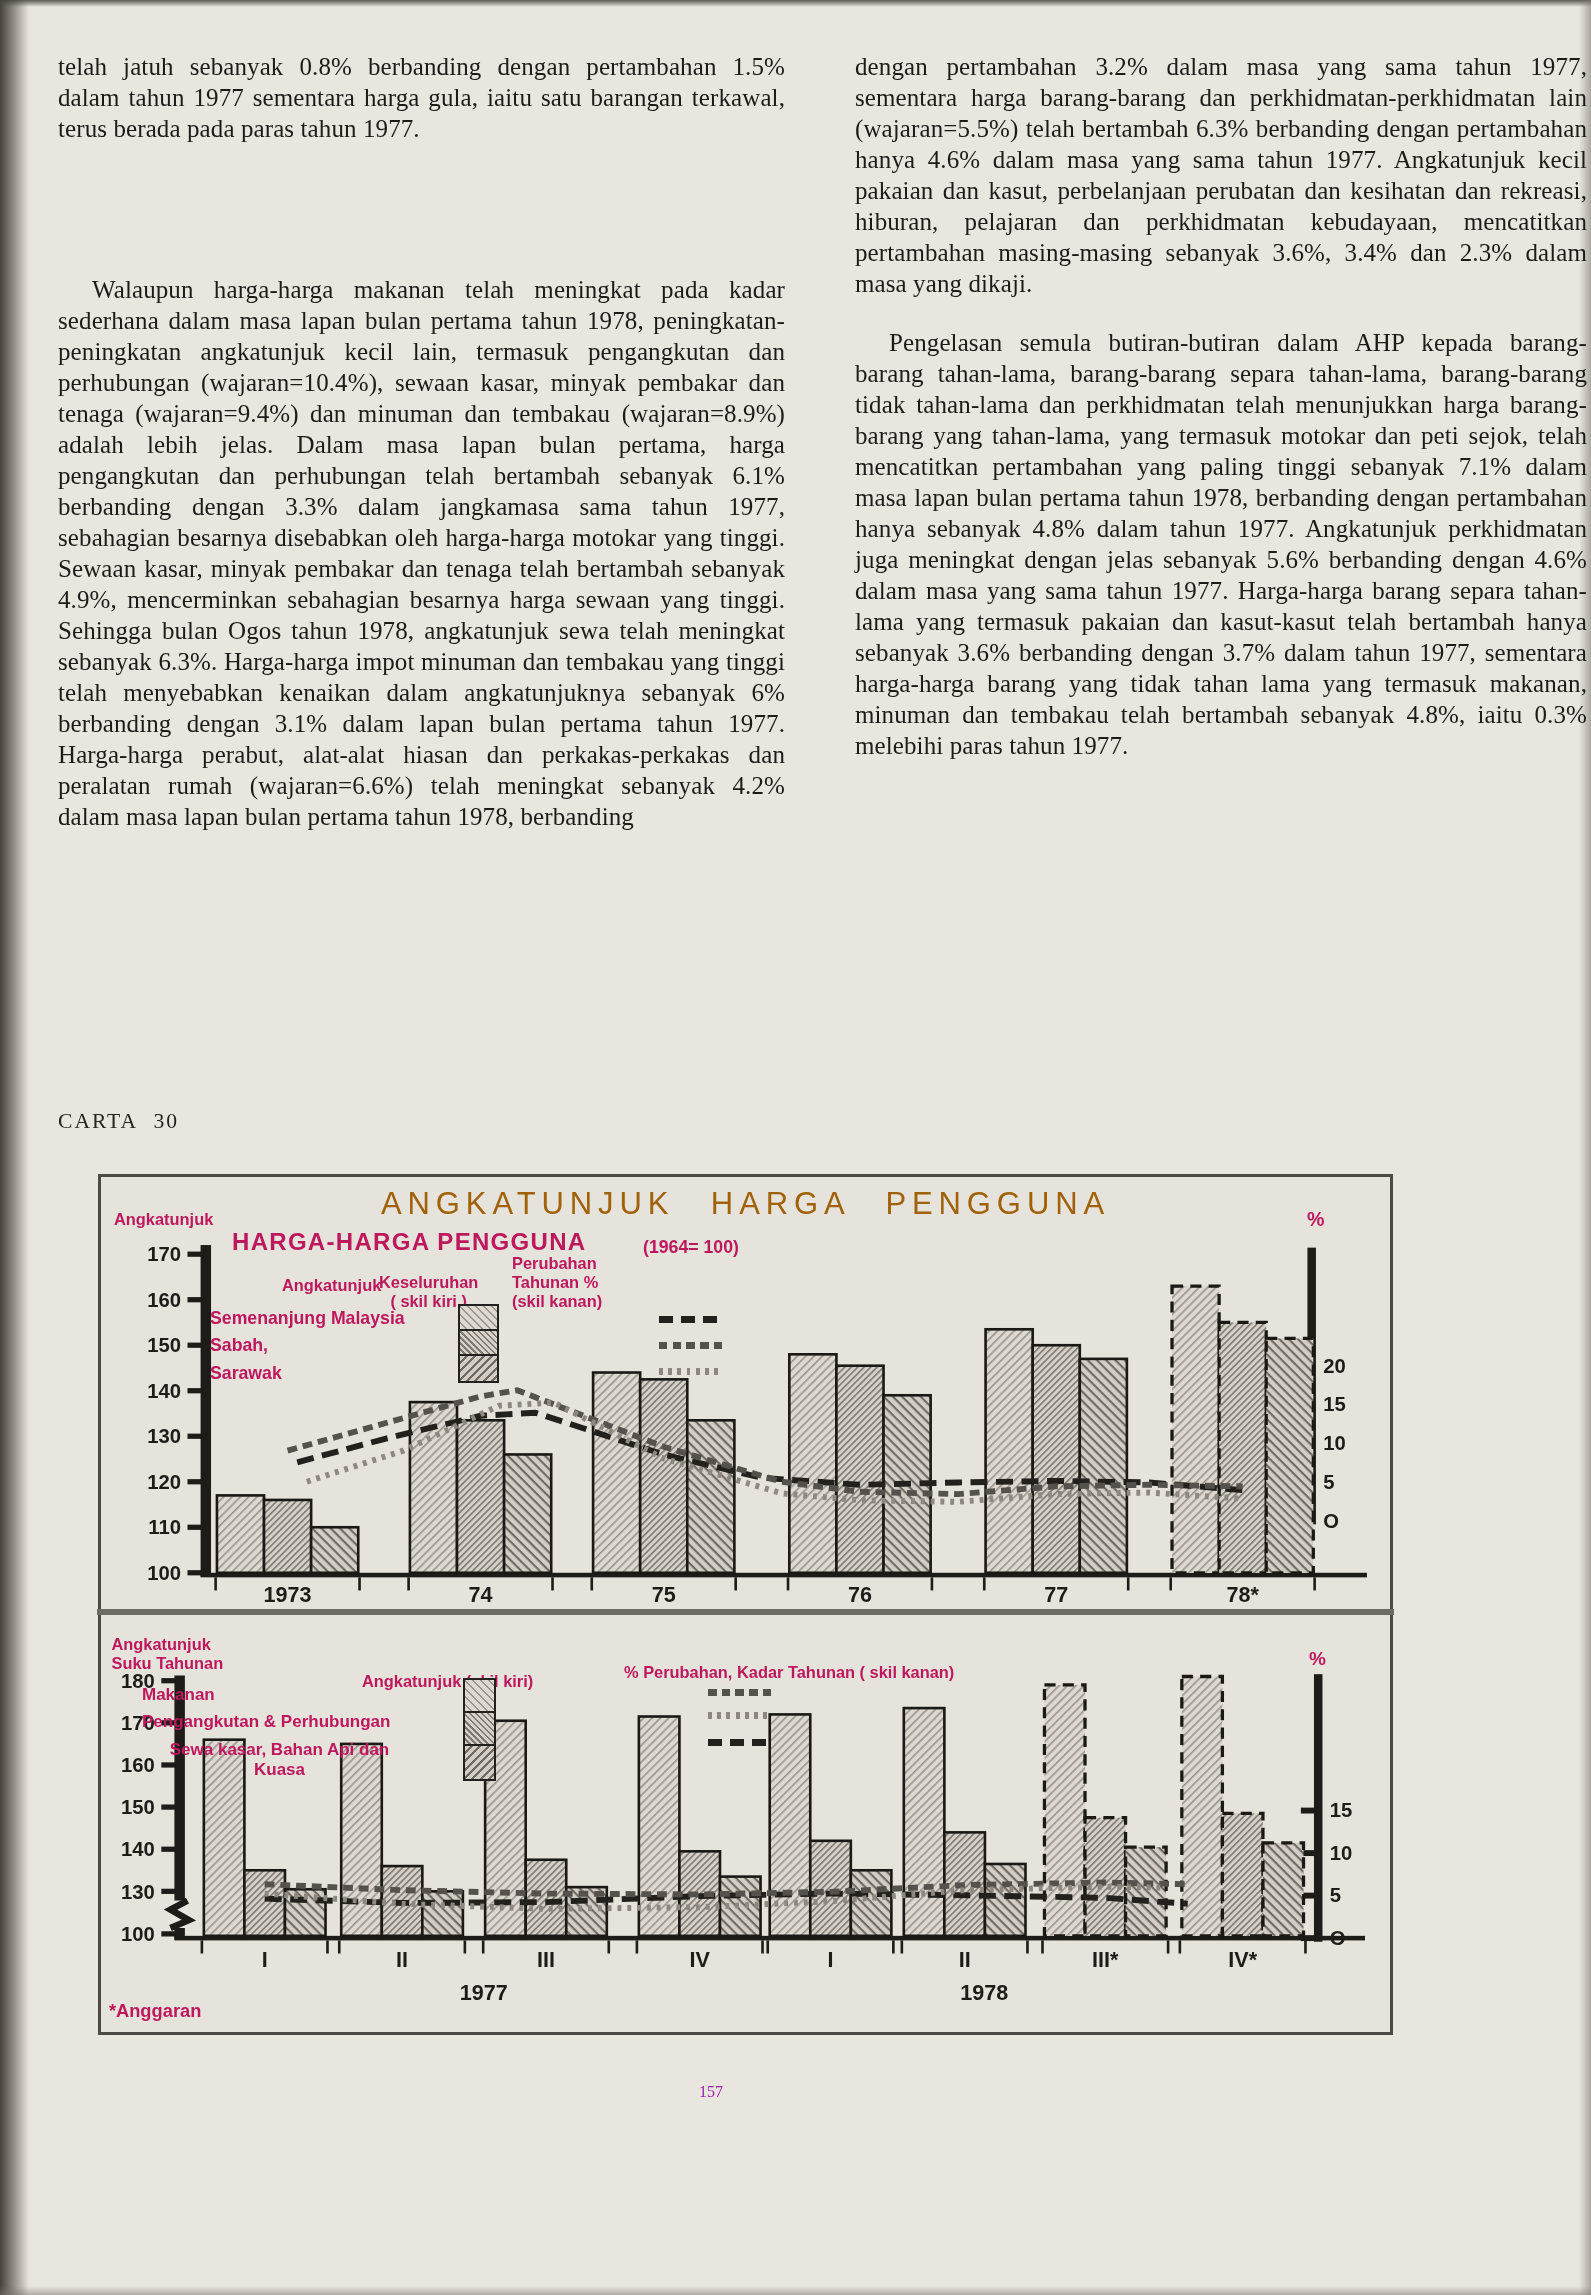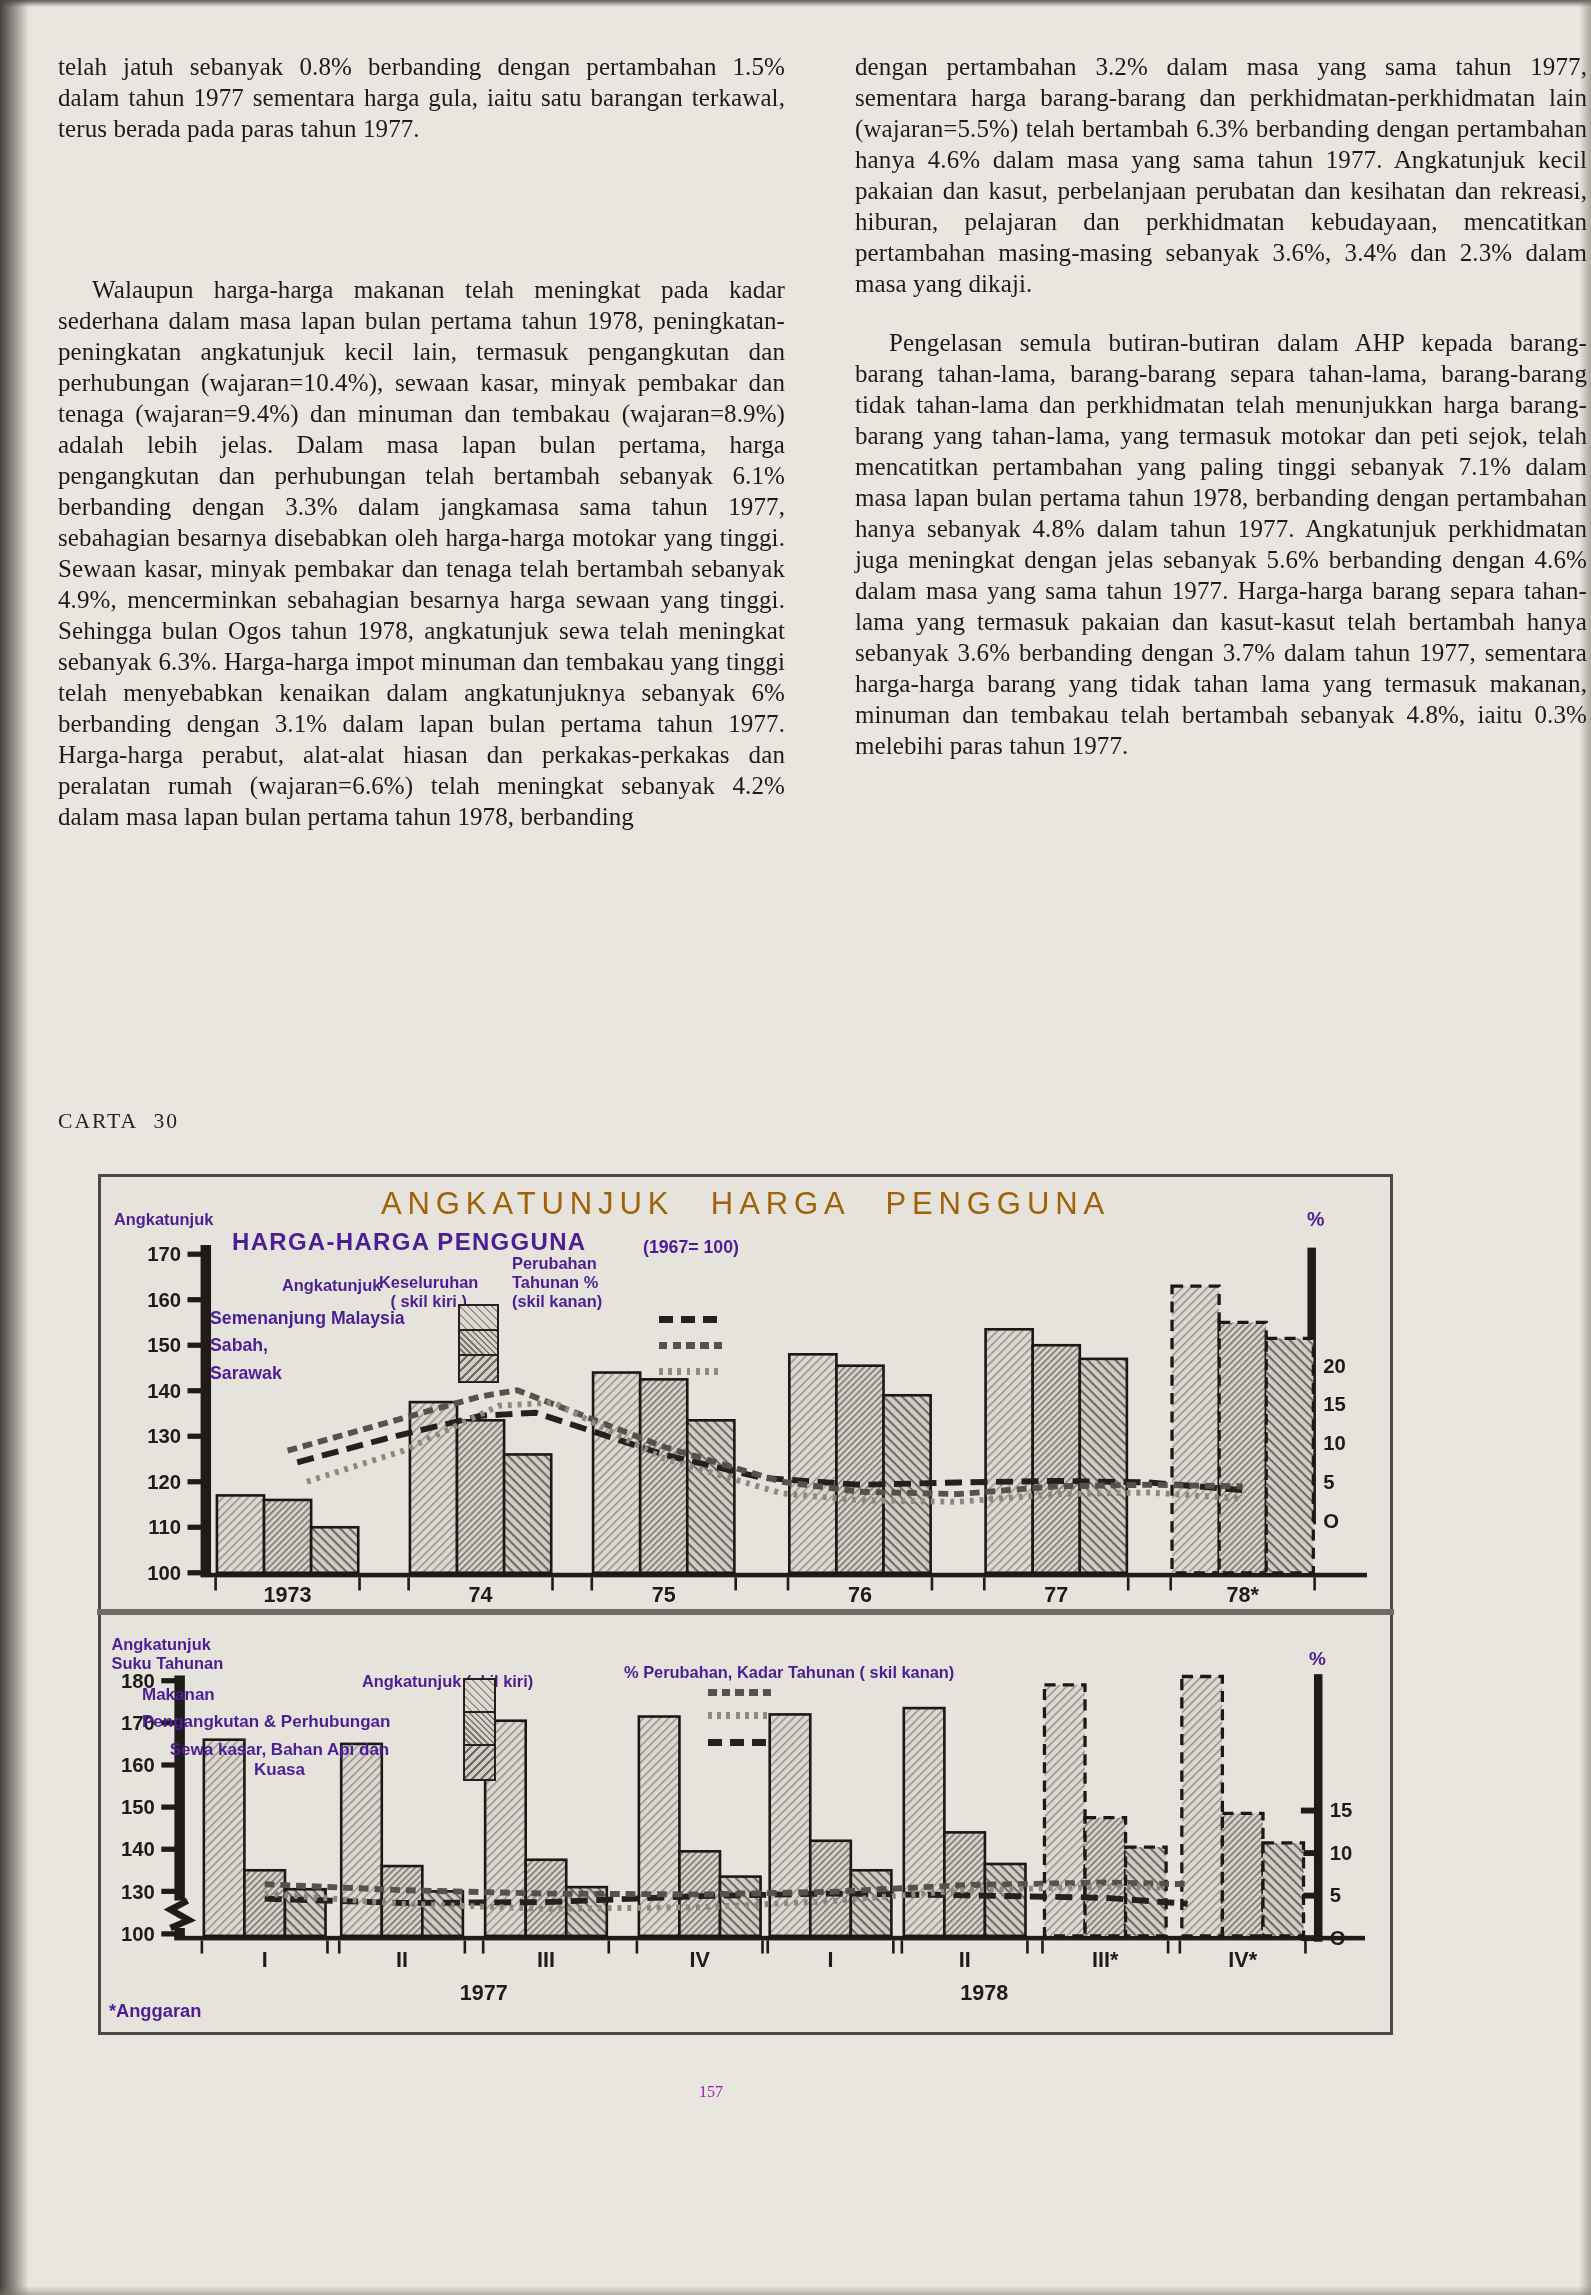--- a/index.html
+++ b/index.html
@@ -28,21 +28,21 @@
 
   .carta-label{position:absolute;left:58px;top:1109px;font-size:21.6px;
        letter-spacing:2px;word-spacing:9.2px;color:#262420;}
 
   .page-number{position:absolute;left:699px;top:2083px;font-size:16px;color:#a21caf;}
 
   
   .chart-box{position:absolute;left:98px;top:1174px;width:1289px;height:855px;
        border:3.9px solid #4d4a45;background:rgba(0,0,0,0.012);}
   .chart-box svg{position:absolute;left:0;top:0;}
-  .ov{position:absolute;font-family:"Liberation Sans",sans-serif;color:#4c1d95;white-space:pre-line;}
+  .ov{position:absolute;font-family:"Liberation Sans",sans-serif;color:#be185d;white-space:pre-line;}
 
   .c1-title{left:0;top:9.2px;width:100%;text-align:center;font-size:31px;color:#a16207;
        letter-spacing:5.9px;word-spacing:22px;}
   .c1-ylabel{left:13px;top:33px;font-size:16.4px;font-weight:bold;}
   .c1-subtitle{left:131px;top:51px;font-size:24px;font-weight:bold;letter-spacing:1.3px;}
   .c1-basenote{left:542px;top:60px;font-size:17.7px;font-weight:bold;}
   .c1-pct{left:1206px;top:31px;font-size:19.6px;font-weight:bold;}
   .lg-h1{left:181px;top:99px;font-size:16.4px;font-weight:bold;}
   .lg-h2{left:278px;top:96px;font-size:16.4px;font-weight:bold;text-align:center;}
   .lg-h3{left:411px;top:77px;font-size:16.4px;font-weight:bold;text-align:left;}
@@ -262,21 +262,21 @@
         <text x="585" y="1258" text-anchor="middle" class="cat">1977</text>
         <text x="1350" y="1258" text-anchor="middle" class="cat">1978</text>
         <polyline points="250,1103.2 460,1109.7 680,1108.4 915,1099.3 1115,1095.4 1320,1098 1535,1101.9 1661,1111" fill="none" stroke="#23211e" stroke-width="9" stroke-dasharray="26 13"></polyline>
         <polyline points="250,1081.1 460,1090.2 680,1095.4 915,1096.7 1115,1092.8 1320,1082.4 1535,1078.5 1661,1081.1" fill="none" stroke="#55524d" stroke-width="9" stroke-dasharray="15 9"></polyline>
         <polyline points="250,1095.4 460,1111 680,1118.8 915,1116.2 1115,1107.1 1320,1090.2 1535,1085 1619,1086.3" fill="none" stroke="#8d8981" stroke-width="9" stroke-dasharray="6 9"></polyline>
       </svg>
 
     <div class="ov c1-title">ANGKATUNJUK HARGA PENGGUNA</div>
     <div class="ov c1-ylabel">Angkatunjuk</div>
     <div class="ov c1-subtitle">HARGA-HARGA PENGGUNA</div>
-    <div class="ov c1-basenote">(1967= 100)</div>
+    <div class="ov c1-basenote">(1964= 100)</div>
     <div class="ov c1-pct">%</div>
     <div class="ov lg-h1">Angkatunjuk</div>
     <div class="ov lg-h2">Keseluruhan
 ( skil kiri )</div>
     <div class="ov lg-h3">Perubahan
 Tahunan %
 (skil kanan)</div>
     <div class="ov lg-i0">Semenanjung Malaysia</div>
     <div class="ov lg-i1">Sabah,</div>
     <div class="ov lg-i2">Sarawak</div>

